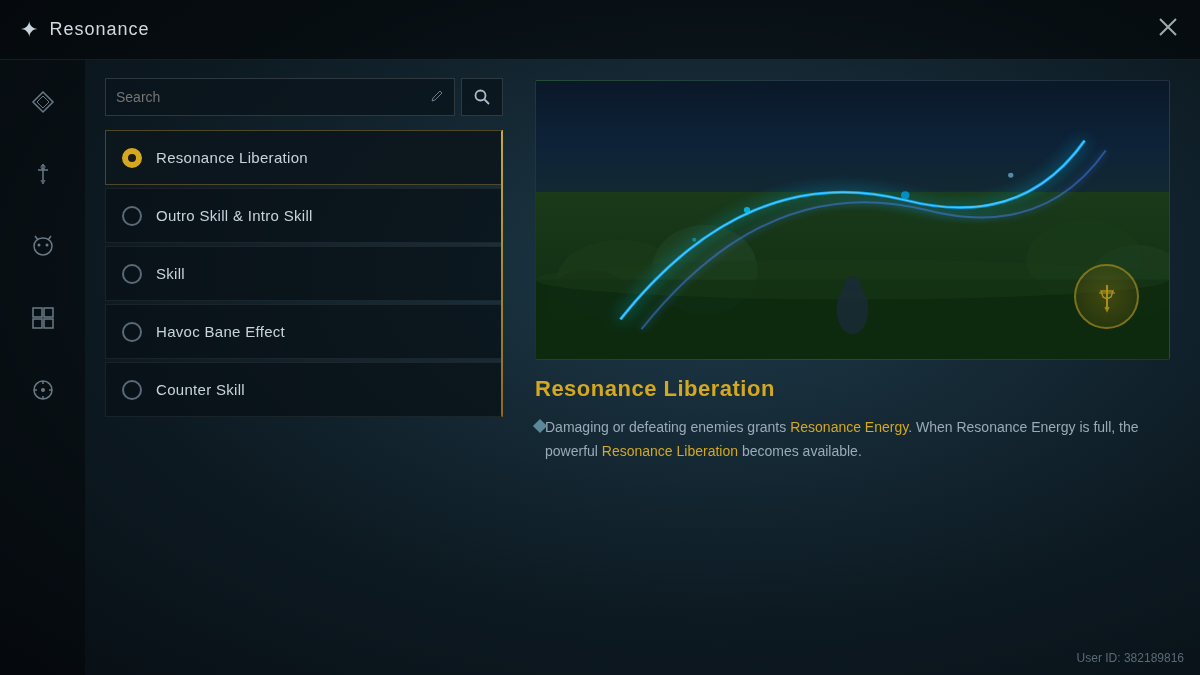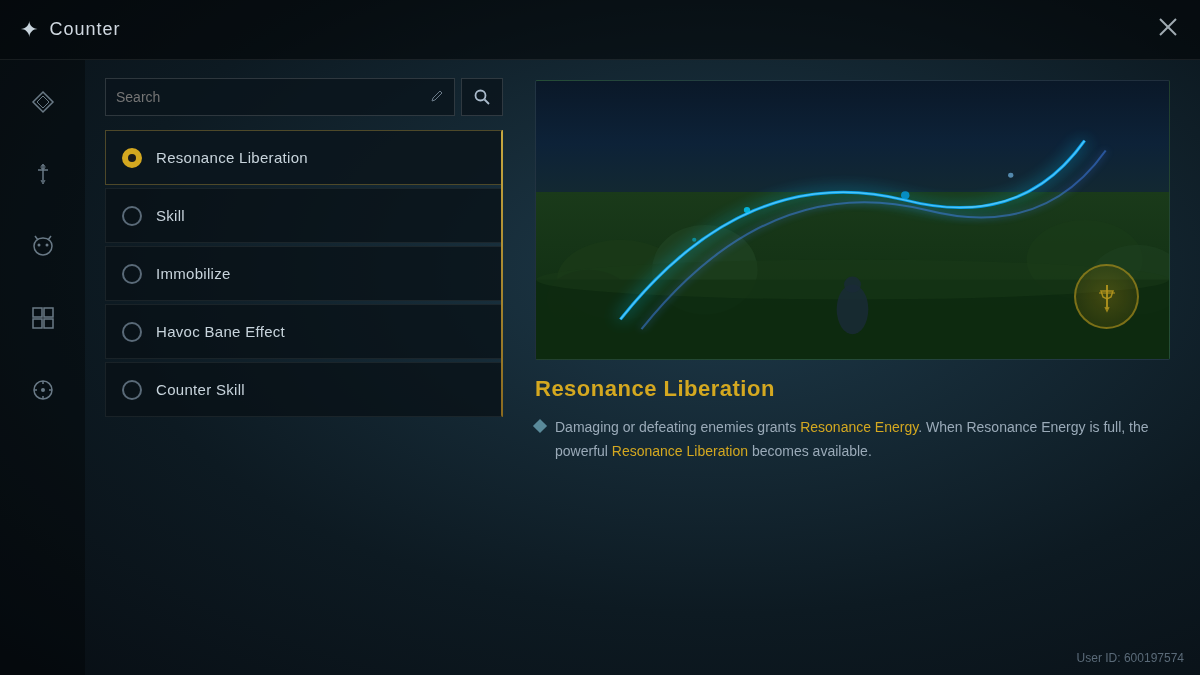--- a/index.html
+++ b/index.html
@@ -291,21 +291,20 @@
     .detail-title {
       font-size: 22px;
       font-weight: bold;
       color: #d4a820;
       margin-bottom: 14px;
       letter-spacing: 0.5px;
     }
 
     .detail-desc {
       display: flex;
-      gap: 10px;
       align-items: flex-start;
     }
 
     .desc-diamond {
       width: 10px;
       height: 10px;
       background: #5a8a9a;
       transform: rotate(45deg);
       flex-shrink: 0;
       margin-top: 5px;
@@ -332,21 +331,21 @@
     }
   </style>
 </head>
 <body>
 
 <div class="bg-overlay"></div>
 
 <div class="header">
   <div class="header-title">
     <span class="header-icon">✦</span>
-    <span>Counter</span>
+    <span>Resonance</span>
   </div>
   <div class="header-close">
     <svg width="24" height="24" viewBox="0 0 24 24" fill="none">
       <line x1="4" y1="4" x2="20" y2="20" stroke="#c8d4dc" stroke-width="2"></line>
       <line x1="20" y1="4" x2="4" y2="20" stroke="#c8d4dc" stroke-width="2"></line>
     </svg>
   </div>
 </div>
 
 <div class="sidebar">
@@ -415,31 +414,31 @@
 
     <div class="tutorial-list">
 
       <div class="list-item active">
         <div class="item-radio active-radio">
           <div></div>
         </div>
         <span class="item-label">Resonance Liberation</span>
       </div>
 
+      <div class="list-item">
+        <div class="item-radio"></div>
+        <span class="item-label">Outro Skill &amp; Intro Skill</span>
+      </div>
 
       <div class="list-item">
         <div class="item-radio"></div>
         <span class="item-label">Skill</span>
       </div>
 
 
-      <div class="list-item">
-        <div class="item-radio"></div>
-        <span class="item-label">Immobilize</span>
-      </div>
 
       <div class="list-item">
         <div class="item-radio"></div>
         <span class="item-label">Havoc Bane Effect</span>
       </div>
 
       <div class="list-item">
         <div class="item-radio"></div>
         <span class="item-label">Counter Skill</span>
       </div>
@@ -500,13 +499,13 @@
         When Resonance Energy is full, the powerful
         <span class="highlight-gold"> Resonance Liberation</span>
         becomes available.
       </p>
     </div>
 
   </div>
 
 </div>
 
-<div class="user-id">User ID: 600197574</div>
+<div class="user-id">User ID: 382189816</div>
 
 </body></html>

